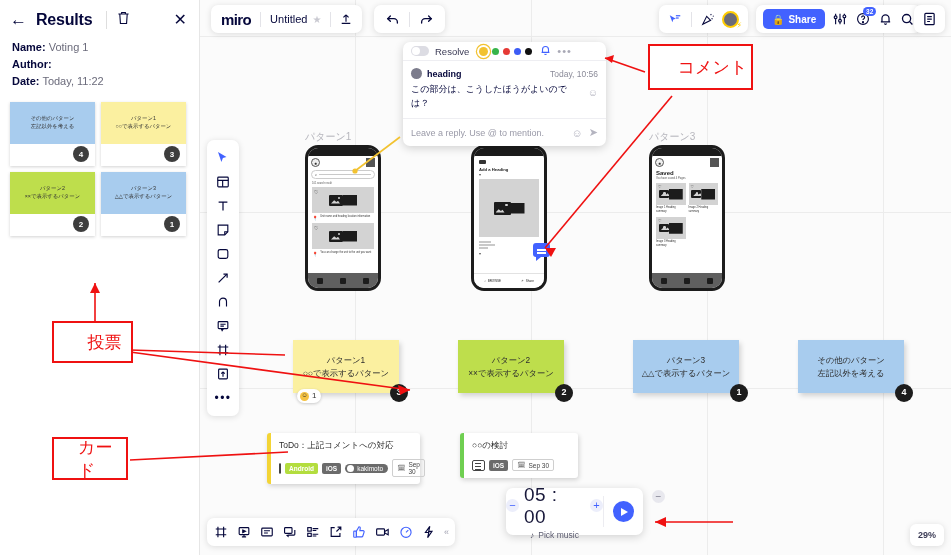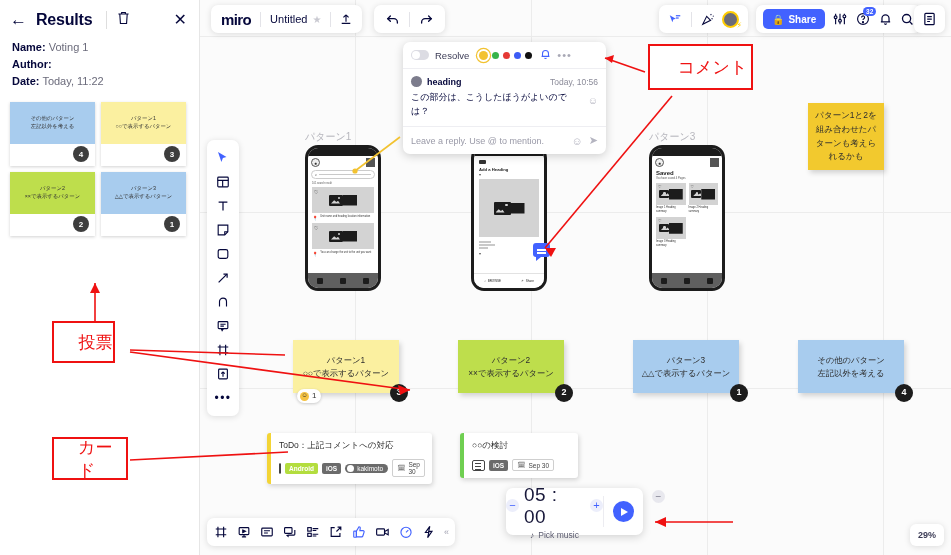--- a/index.html
+++ b/index.html
@@ -82,21 +82,21 @@
   .bb-ico{ cursor:pointer; display:flex; align-items:center; }
 
   
   #zoompill{ position:absolute; right:7px; bottom:9px; background:#fff; border-radius:6px;
              box-shadow:0 1px 6px rgba(0,0,0,.13); font-size:9px; font-weight:bold; color:#3b3b55;
              padding:6px 8px; z-index:22;margin-top:48px;}
 
   
   #comment{ position:absolute; left:203px; top:42px; width:203px; background:#fff; border-radius:7px;
             box-shadow:0 2px 10px rgba(0,0,0,.18); z-index:30; overflow:hidden;}
-  .cm-head{ display:flex; align-items:center; height:27px; padding:0 8px; border-bottom:1px solid #eeeef2;}
+  .cm-head{ display:flex; align-items:center; height:19px; padding:0 8px; border-bottom:1px solid #eeeef2;}
   .toggle{ width:18px;height:10px;border-radius:6px;background:#dcdce3;position:relative; cursor:pointer;}
   .toggle::after{content:"";position:absolute;left:1px;top:1px;width:8px;height:8px;border-radius:50%;background:#fff;}
   .cm-res{ font-size:9.5px; color:#3b3b55; margin-left:6px;}
   .dots{ display:flex; gap:4px; margin-left:10px; align-items:center;}
   .dot{ width:7px;height:7px;border-radius:50%;}
   .dot.sel{ width:9px;height:9px; box-shadow:0 0 0 2px #fff,0 0 0 3.2px #f2c230;}
   .cm-bell{ margin-left:8px; font-size:10px; color:#4262ff;}
   .cm-more{ margin-left:6px; color:#a8a8b5; font-size:11px; letter-spacing:1px;}
   .cm-body{ padding:7px 8px 8px 8px; border-bottom:1px solid #eeeef2;}
   .cm-row{ display:flex; align-items:center; }
@@ -368,23 +368,20 @@
         <div style="flex:1;"></div>
       </div>
     </div>
     <div class="ph-nav">
       <div class="ph-navi"></div>
       <div class="ph-navi"></div>
       <div class="ph-navi"></div>
     </div>
   </div>
 
-  <div class="ynote" style="left:608px; top:103px; width:76px; height:67px;">
-    <span>パターン1と2を組み合わせたパターンも考えられるかも</span>
-  </div>
 
   <div class="sticky" style="left:93px; top:340px; width:106px; height:53px; background:#fbf0a0;">
     <span>パターン1<br>○○で表示するパターン</span>
     <div class="vote-chip">
       <div class="vote-face">☺</div>
       <span>1</span>
     </div>
     <div class="sticky-badge">3</div>
   </div>
   <div class="sticky" style="left:258px; top:340px; width:106px; height:53px; background:#bede4c;">
@@ -393,21 +390,21 @@
   </div>
   <div class="sticky" style="left:433px; top:340px; width:106px; height:53px; background:#a8ccee;">
     <span>パターン3<br>△△で表示するパターン</span>
     <div class="sticky-badge">1</div>
   </div>
   <div class="sticky" style="left:598px; top:340px; width:106px; height:53px; background:#a8ccee;">
     <span>その他のパターン<br>左記以外を考える</span>
     <div class="sticky-badge">4</div>
   </div>
 
-  <div class="card yellow" style="left:67px; top:433px; width:165px;">
+  <div class="card yellow" style="left:67px; top:433px; width:153px;">
     <div class="card-title">ToDo：上記コメントへの対応</div>
     <div class="card-row">
       <div class="c-ico"></div>
       <div class="tag and">Android</div>
       <div class="tag ios">iOS</div>
       <div class="assignee">
         <div class="av"></div>
         <span>kakimoto</span>
       </div>
       <div class="datechip">
@@ -727,15 +724,15 @@
     <line x1="130" y1="460" x2="288" y2="452" stroke="#ef1111" stroke-width="1.6"></line>
 
     <line x1="733" y1="522" x2="655" y2="522" stroke="#ef1111" stroke-width="1.6"></line>
     <polygon points="655,522 666,517 666,527" fill="#ef1111"></polygon>
 
     <line x1="400" y1="137" x2="355" y2="171" stroke="#f2c230" stroke-width="1.6"></line>
     <circle cx="355" cy="171" r="2.6" fill="#f2c230"></circle>
   </svg>
 
   <div class="abox" style="left:648px; top:44px; width:105px; height:46px;">コメント</div>
-  <div class="abox" style="left:52px; top:321px; width:63px; height:42px;">投票</div>
+  <div class="abox" style="left:52px; top:321px; width:81px; height:42px;">投票</div>
   <div class="abox" style="left:52px; top:437px; width:76px; height:43px;">カード</div>
 </div>
 
 </body></html>

